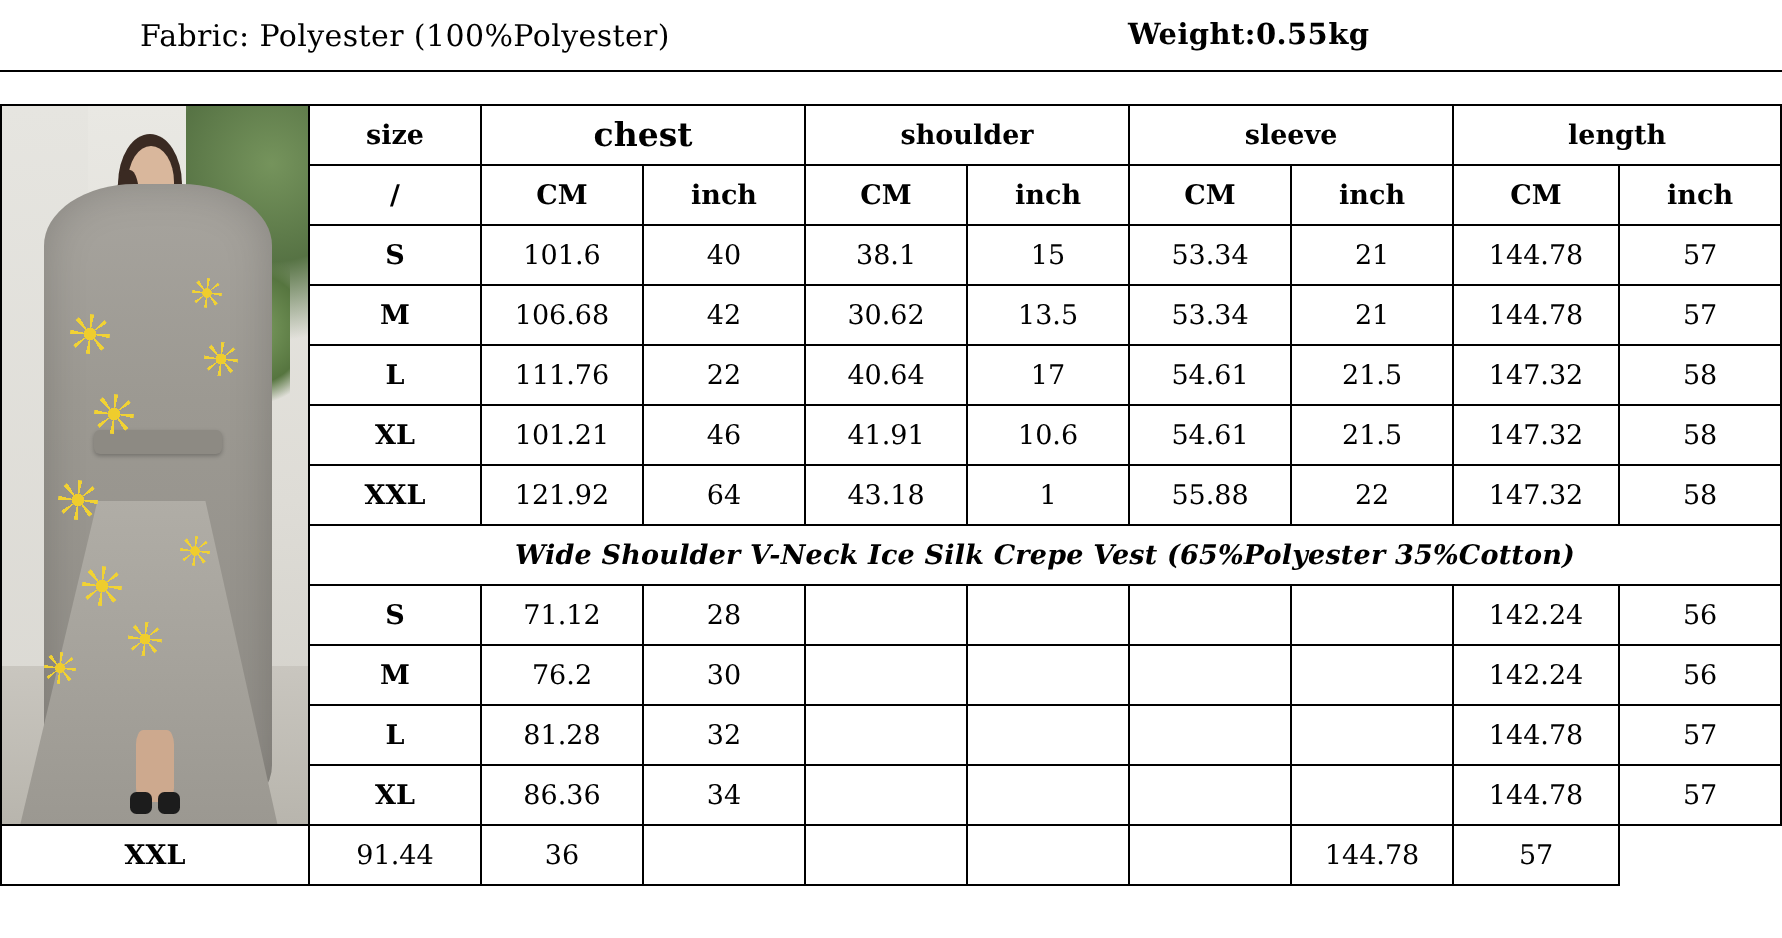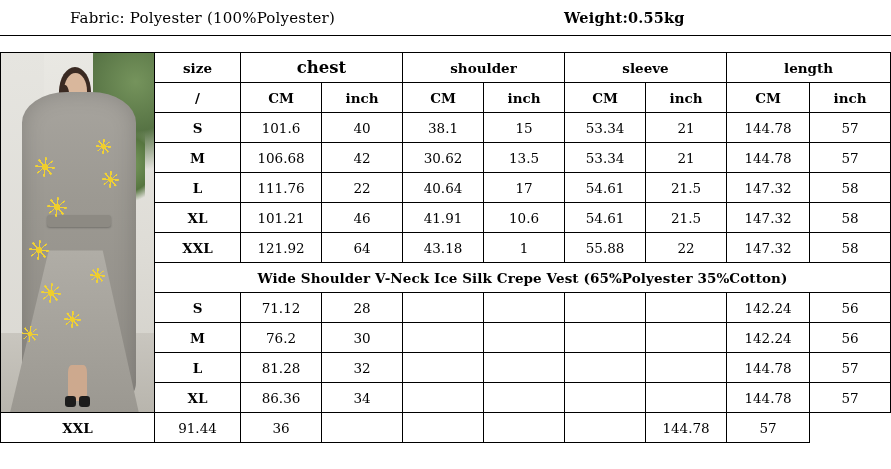--- a/index.html
+++ b/index.html
@@ -94,20 +94,21 @@
   }
   .cell-size {
     font-size: 13.5px;
     font-weight: bold;
   }
   .section-title td {
     font-size: 15px;
     font-weight: bold;
     height: 30px;
     letter-spacing: 0.1px;
+    font-style: italic;
   }
   .footer-note {
     position: absolute;
     left: 0;
     top: 404px;
     width: 891px;
     height: 65px;
     border-top: 1px solid #000;
     box-sizing: border-box;
     display: flex;

